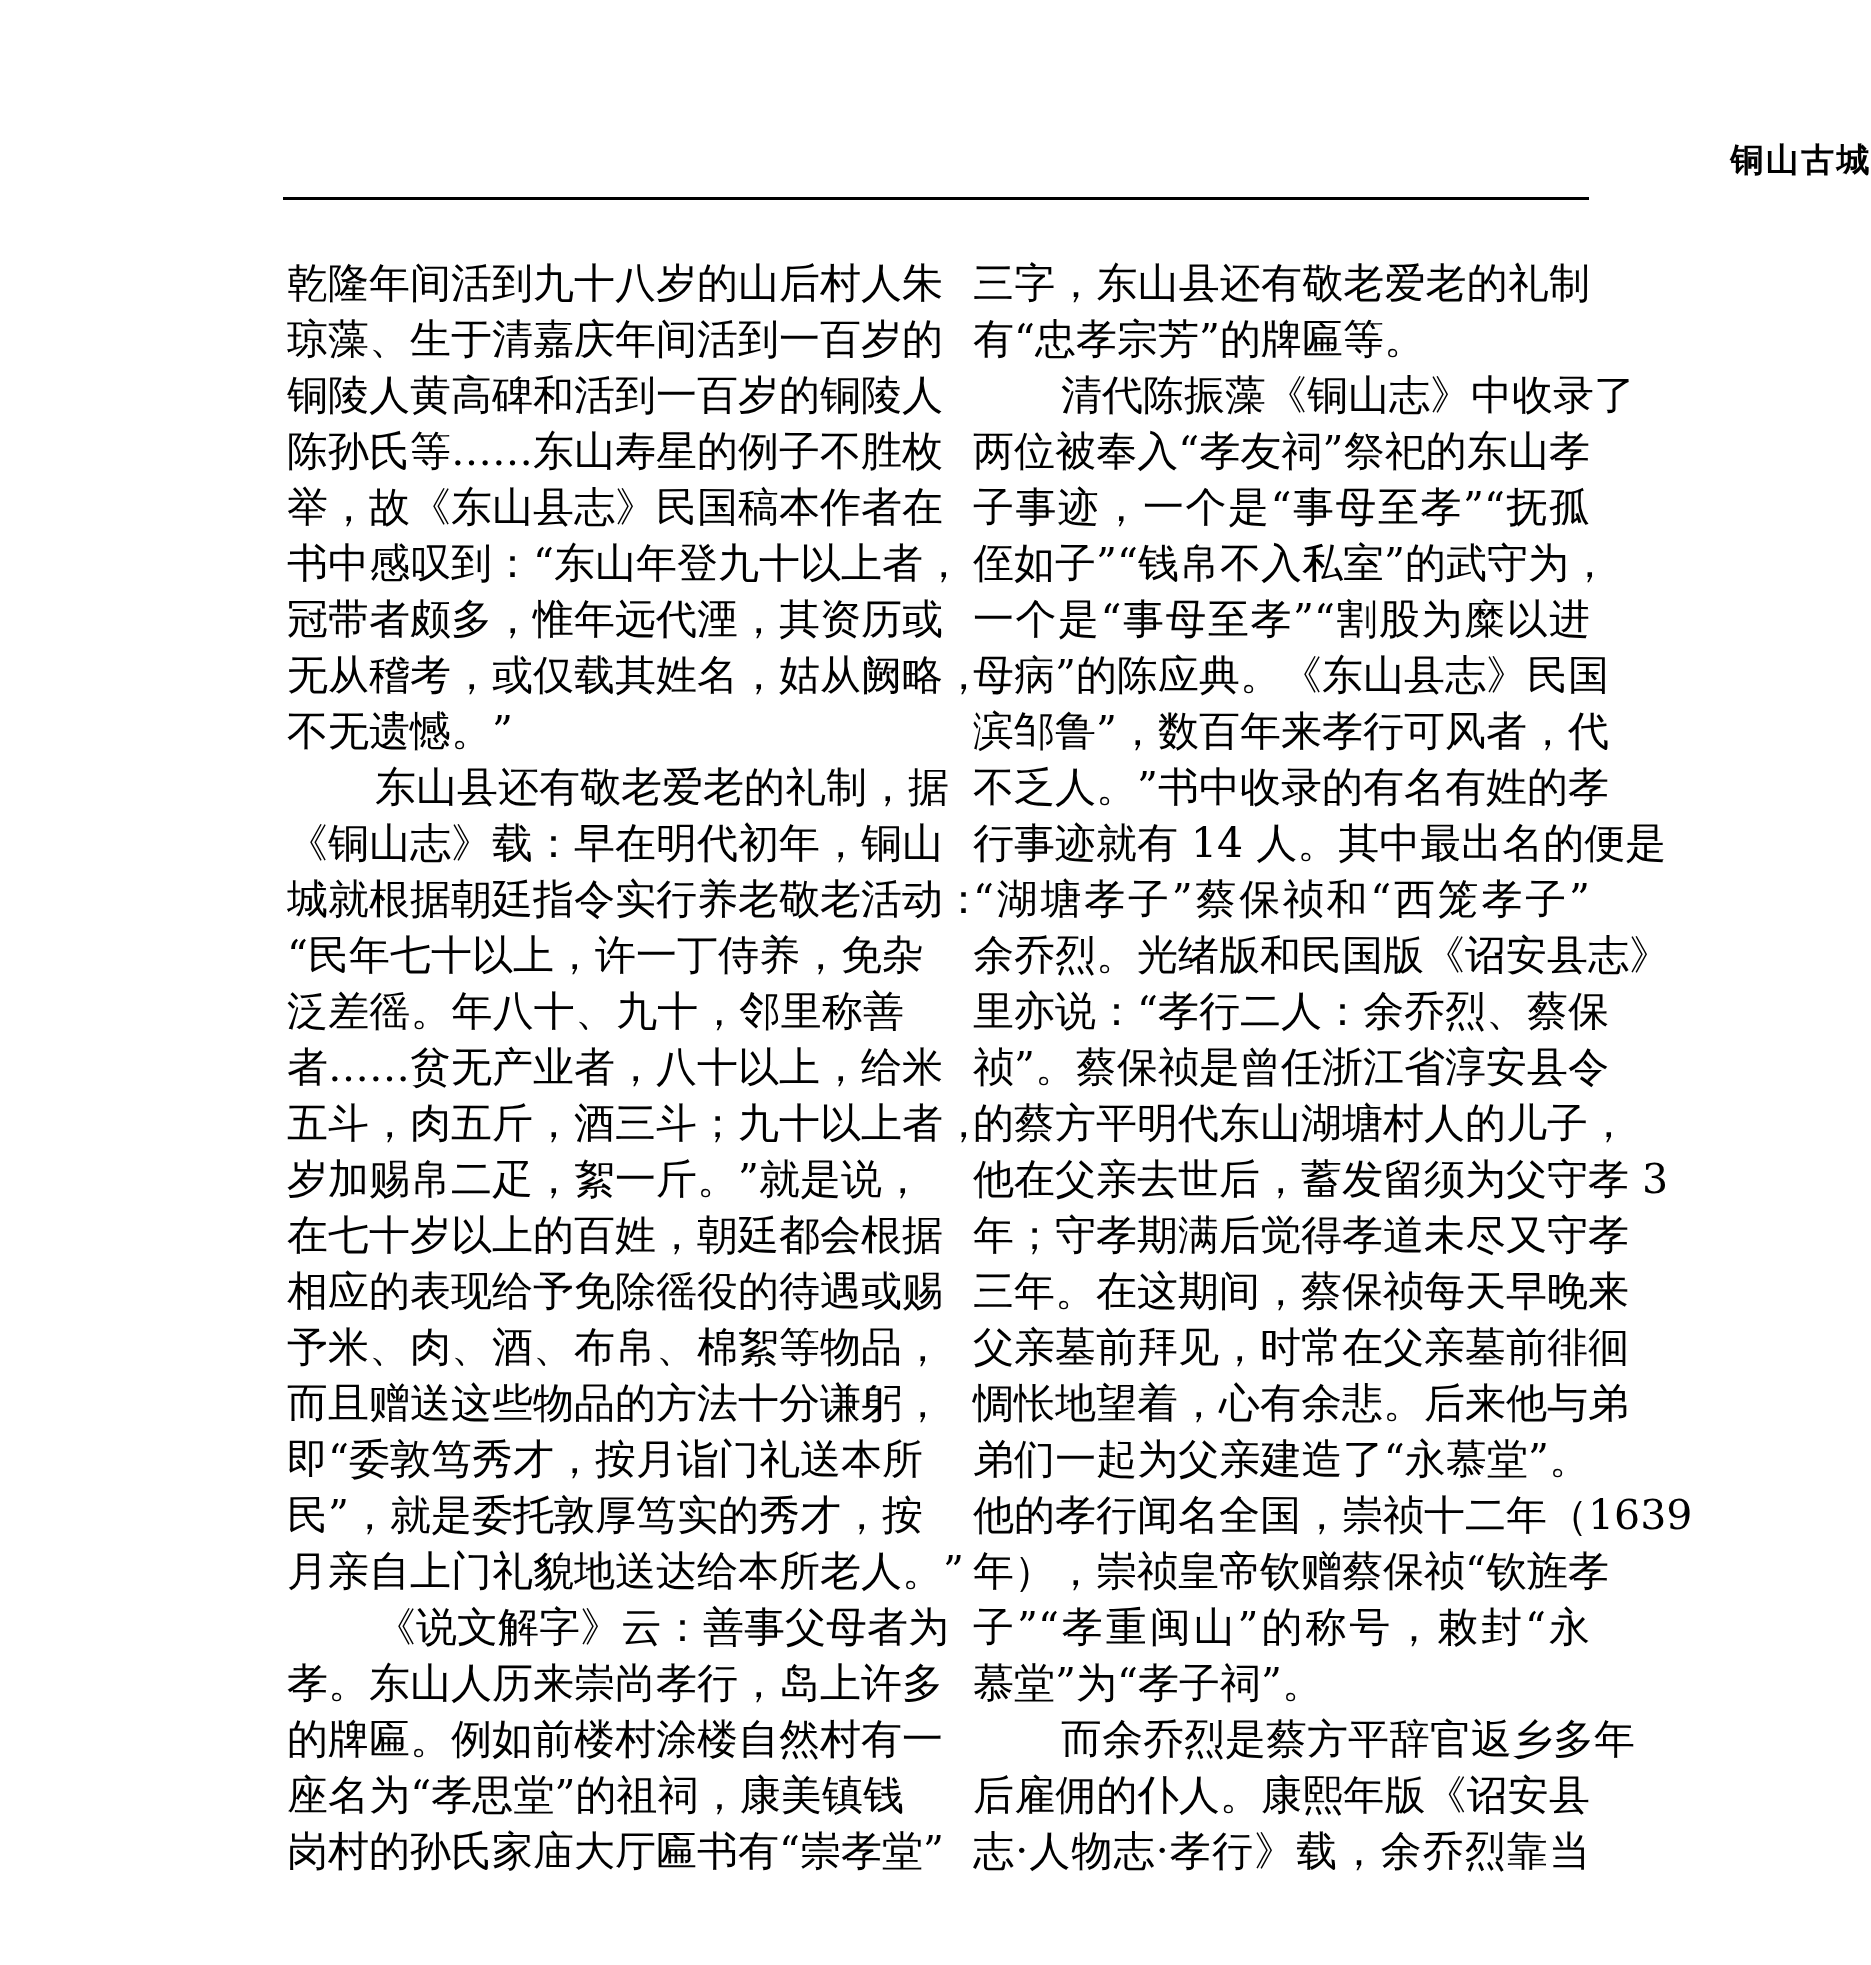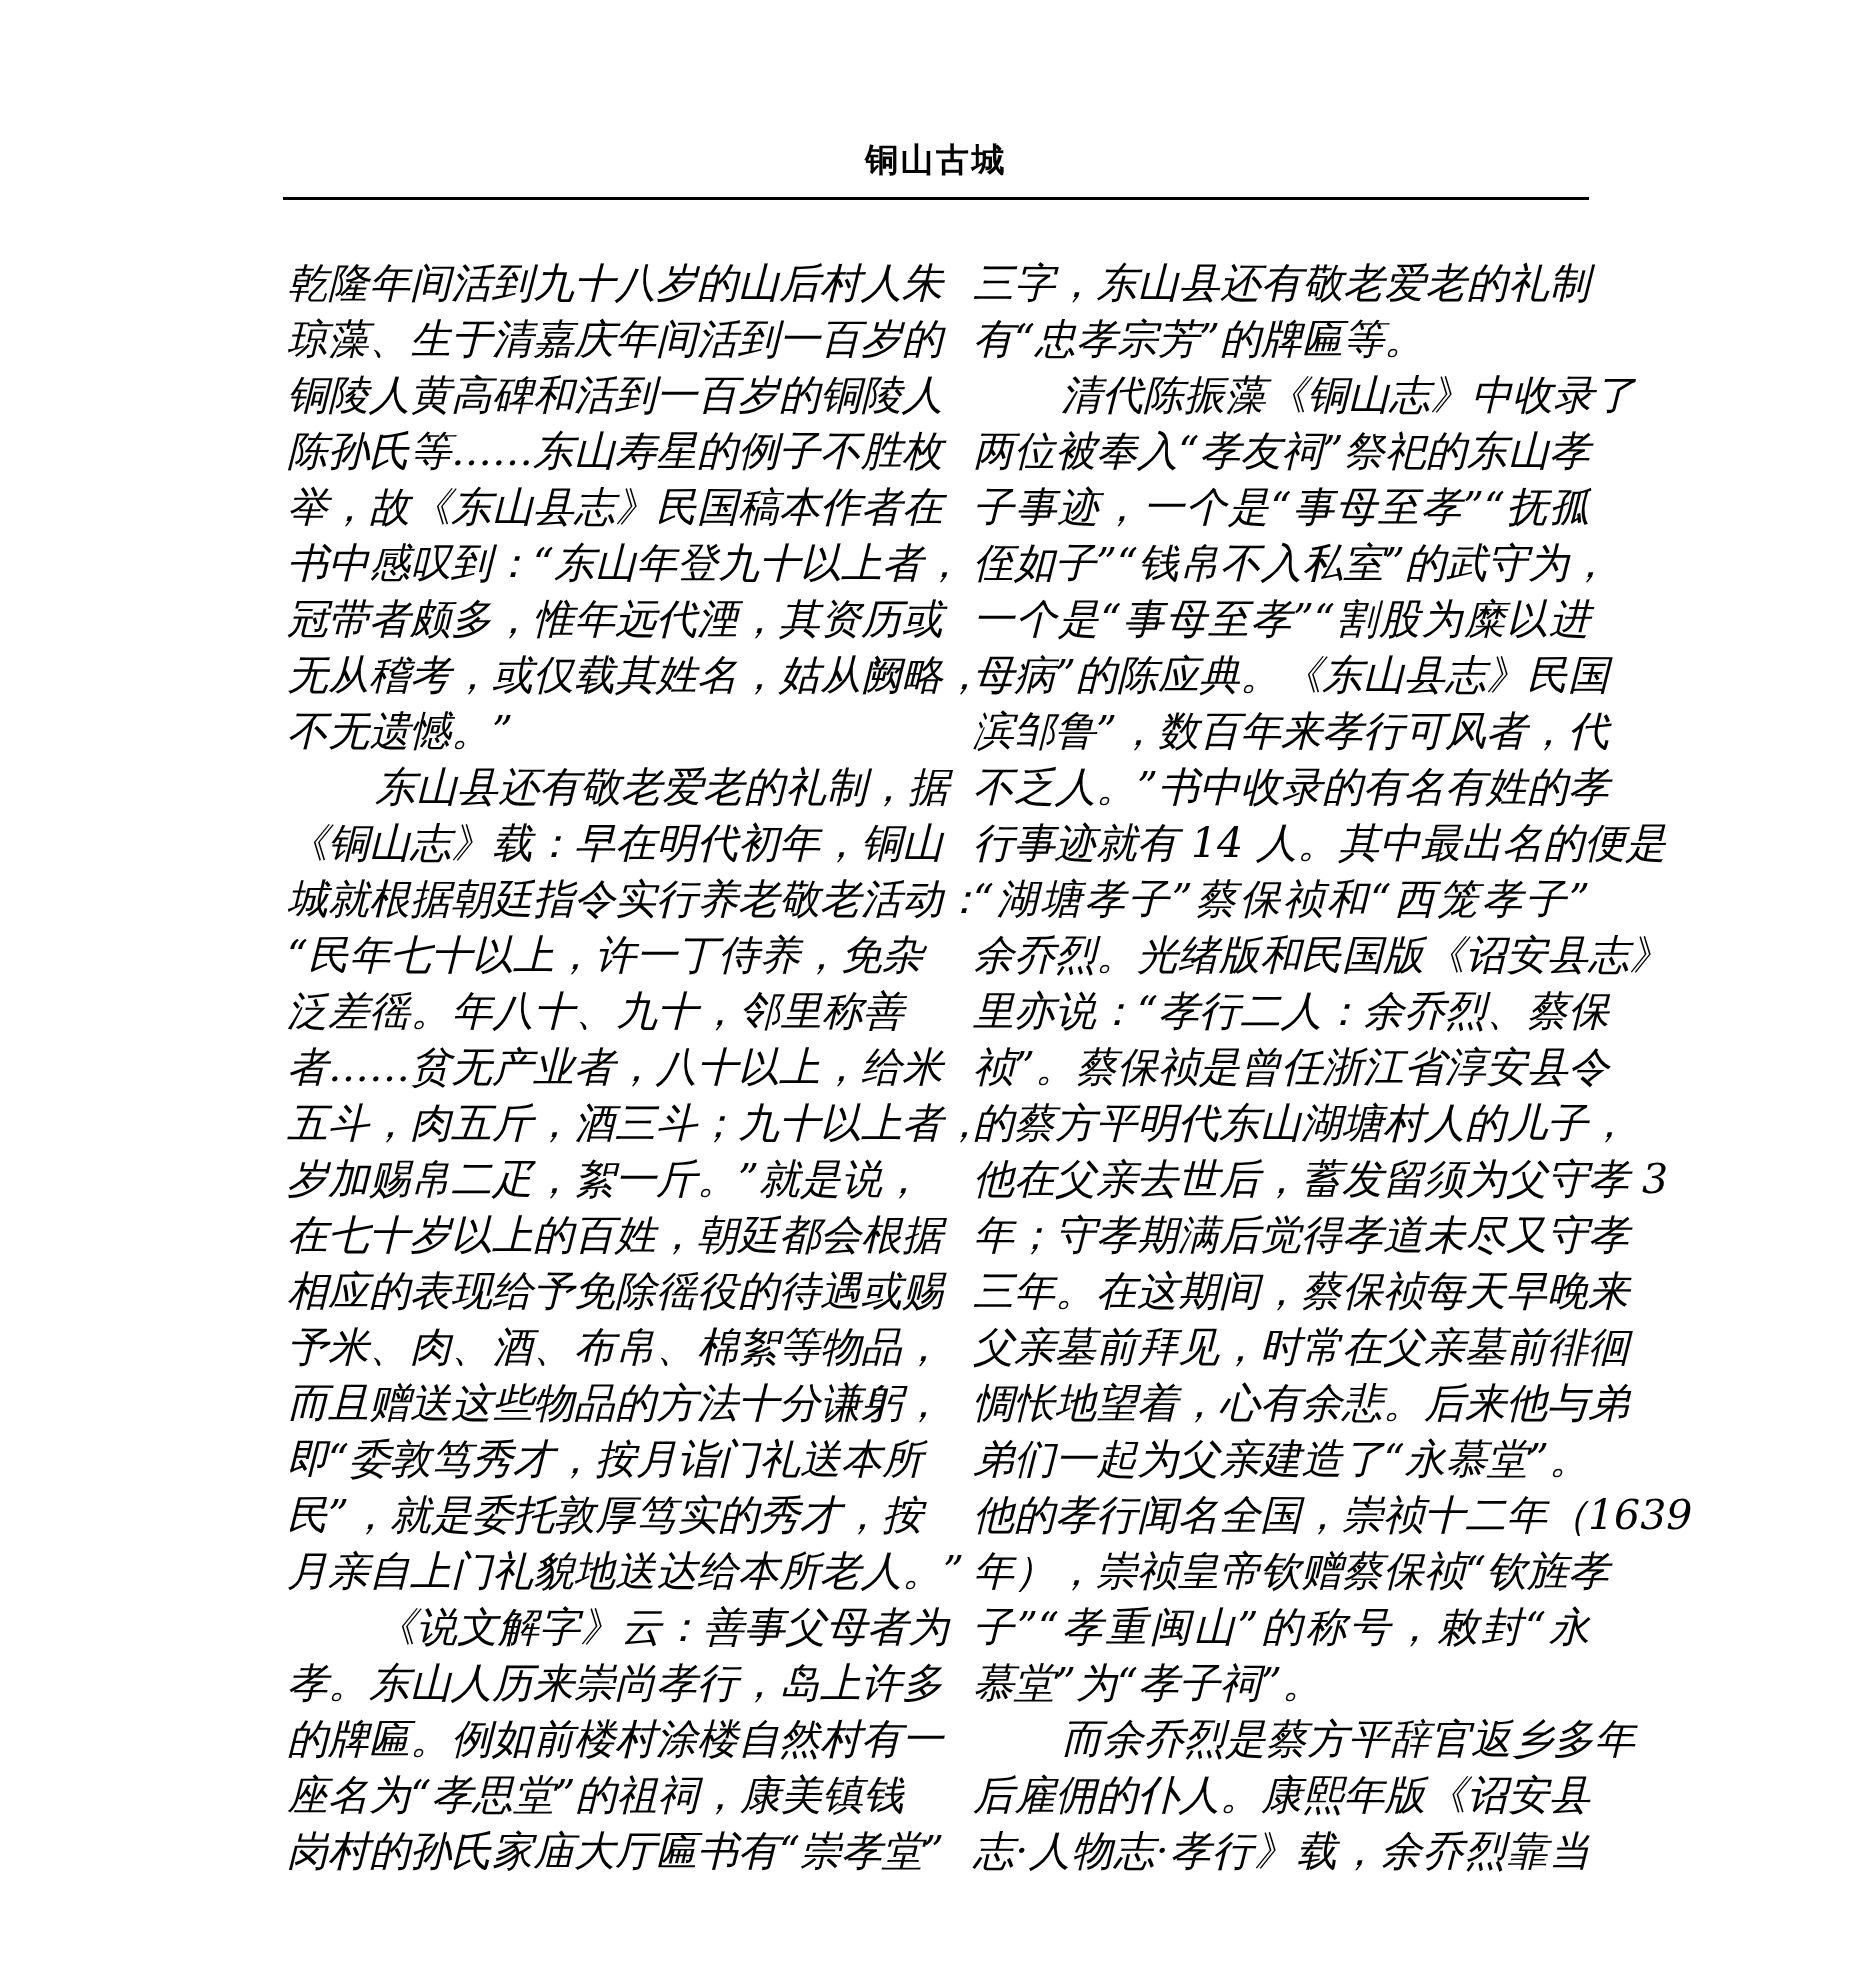--- a/index.html
+++ b/index.html
@@ -1,33 +1,33 @@
 <!DOCTYPE html>
 <html style="font-size:6.3px"><head>
 <meta charset="utf-8">
 <style>
   html, body { margin: 0; padding: 0; background: #ffffff; }
   body { width: 1872px; height: 2647px; position: relative; overflow: hidden; color: #000; }
   .header-title {
-    position: absolute; left: 0; width: 1872px; top: 140px; text-align: center;
+    position: absolute; left: 0; width: 1872px; top: 140px; text-align: right;
     font-family: "DejaVu Sans", sans-serif; font-weight: bold; font-size: 33px;
     letter-spacing: 2.4px; line-height: 39px;
   }
   .header-rule {
     position: absolute; left: 283px; width: 1306px; top: 197px; height: 2.8px; background: #000;
   }
   .column {
     position: absolute; top: 255px; width: 617px;
     font-family: "DejaVu Serif", serif; font-size: 41px; line-height: 56px;
   }
   .col-left { left: 287px; }
   .col-right { left: 973px; }
   .line {
     display: block; height: 56px; white-space: nowrap;
-    text-align: justify; text-align-last: justify; overflow: visible; font-style: italic;
+    text-align: justify; text-align-last: justify; overflow: visible;
   }
   .line.last { text-align-last: left; }
   .line.indent { padding-left: 88px; }
 </style>
 </head>
 <body>
 
 <div class="header-title">铜山古城</div>
 <div class="header-rule"></div>
 

